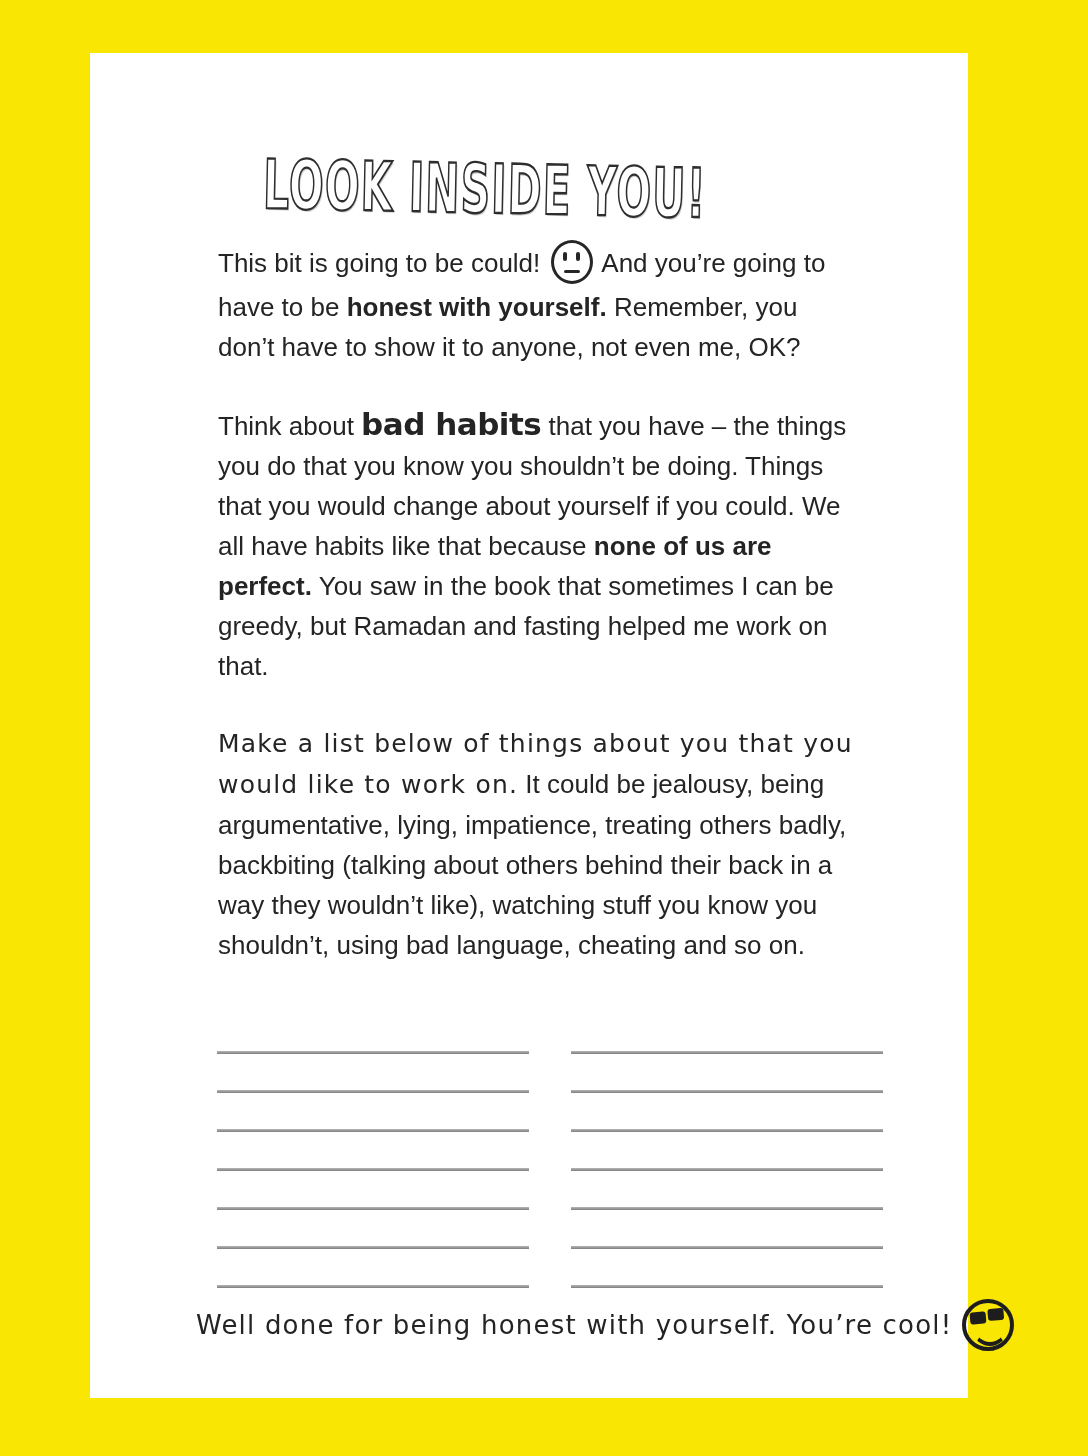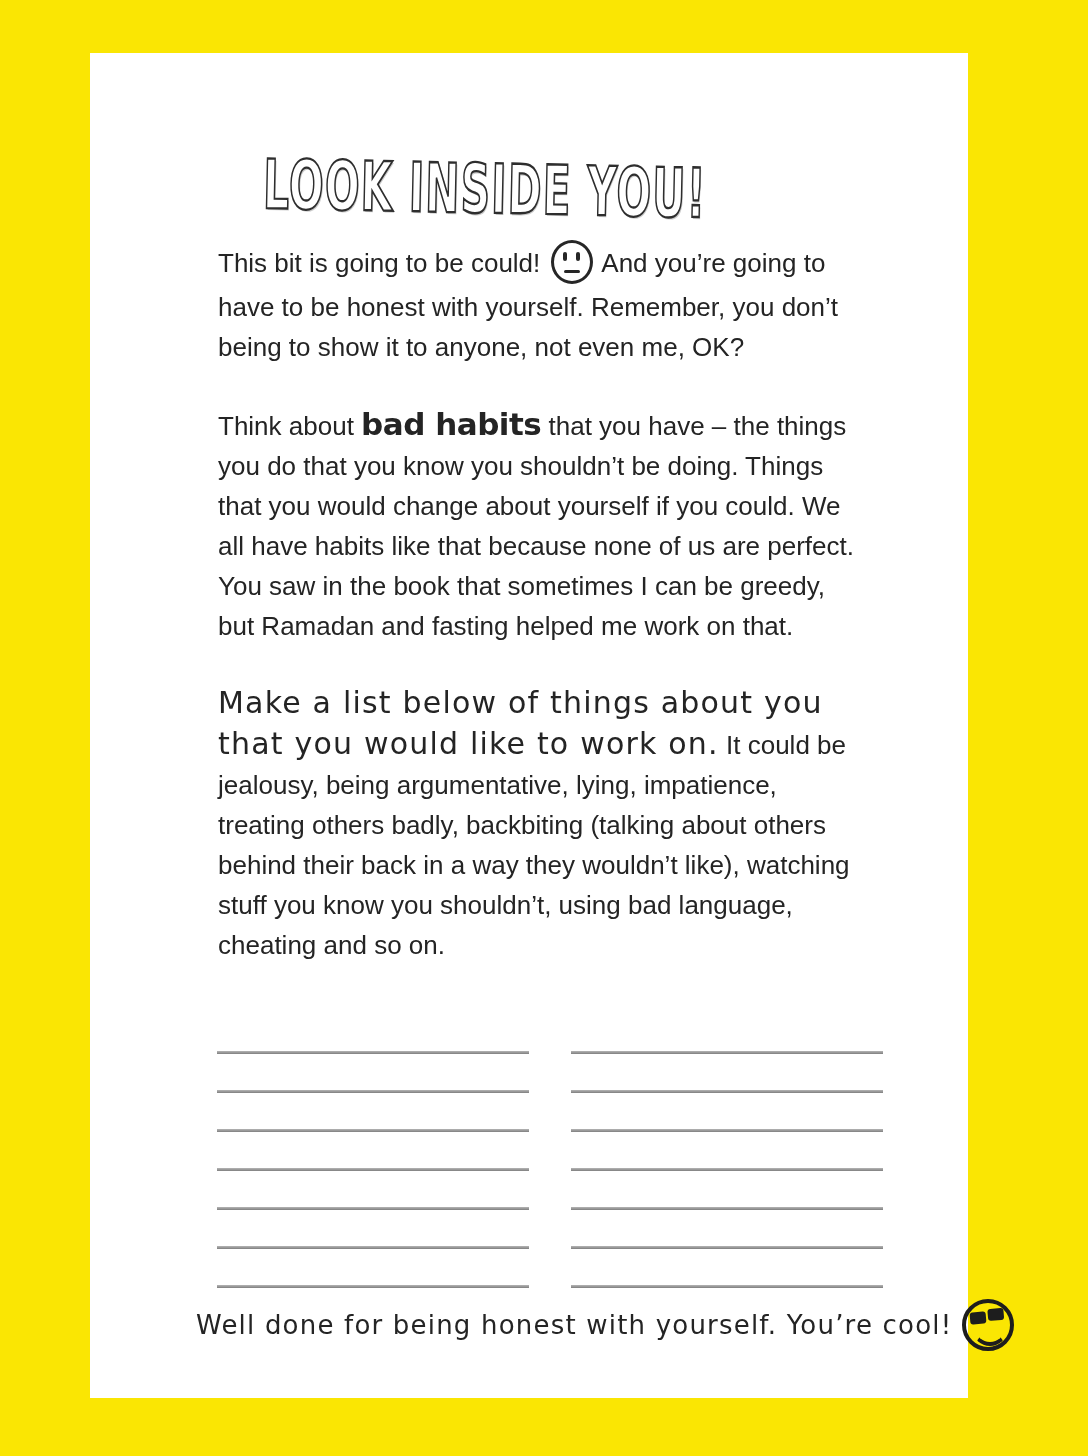--- a/index.html
+++ b/index.html
@@ -42,31 +42,31 @@
     left: 128px;
     top: 190px;
     width: 640px;
     font-size: 26px;
     line-height: 40px;
     color: #242424;
   }
   .para { margin: 0; }
   .para + .para { margin-top: 37px; }
   .seg-regular { font-weight: 400; }
-  .seg-bold { font-weight: 400; }
+  .seg-bold { font-weight: 700; }
   .seg-xbold {
     font-family: "DejaVu Sans", sans-serif;
     font-weight: 800;
     font-size: 31px;
     letter-spacing: -0.5px;
   }
   .seg-hand {
     font-family: "DejaVu Sans", sans-serif;
     letter-spacing: 1.2px;
-    font-size: 30px;
+    font-size: 25px;
   }
   
   .face {
     display: inline-block;
     box-sizing: border-box;
     position: relative;
     vertical-align: middle;
   }
   .face-neutral {
     width: 42px;
@@ -155,21 +155,21 @@
   }
   .footer .seg-hand { font-size: 26px; }
 </style>
 </head>
 <body>
 
 <div class="page">
   <h1 class="title">LOOK INSIDE YOU!</h1>
 
   <div class="paragraphs">
-      <p class="para"><span class="seg-regular">This bit is going to be could! </span><span class="face face-neutral"></span><span class="seg-regular"> And you’re going to have to be </span><span class="seg-bold">honest with yourself.</span><span class="seg-regular"> Remember, you don’t being to show it to anyone, not even me, OK?</span></p>
+      <p class="para"><span class="seg-regular">This bit is going to be could! </span><span class="face face-neutral"></span><span class="seg-regular"> And you’re going to have to be </span><span class="seg-bold">honest with yourself.</span><span class="seg-regular"> Remember, you don’t have to show it to anyone, not even me, OK?</span></p>
       <p class="para"><span class="seg-regular">Think about </span><span class="seg-xbold">bad habits</span><span class="seg-regular"> that you have – the things you do that you know you shouldn’t be doing. Things that you would change about yourself if you could. We all have habits like that because </span><span class="seg-bold">none of us are perfect.</span><span class="seg-regular"> You saw in the book that sometimes I can be greedy, but Ramadan and fasting helped me work on that.</span></p>
       <p class="para"><span class="seg-hand">Make a list below of things about you that you would like to work on.</span><span class="seg-regular"> It could be jealousy, being argumentative, lying, impatience, treating others badly, backbiting (talking about others behind their back in a way they wouldn’t like), watching stuff you know you shouldn’t, using bad language, cheating and so on.</span></p>
     </div>
 
   <div class="lines">
       <div class="line-col">
         <div class="write-line"></div>
         <div class="write-line"></div>
         <div class="write-line"></div>
         <div class="write-line"></div>

